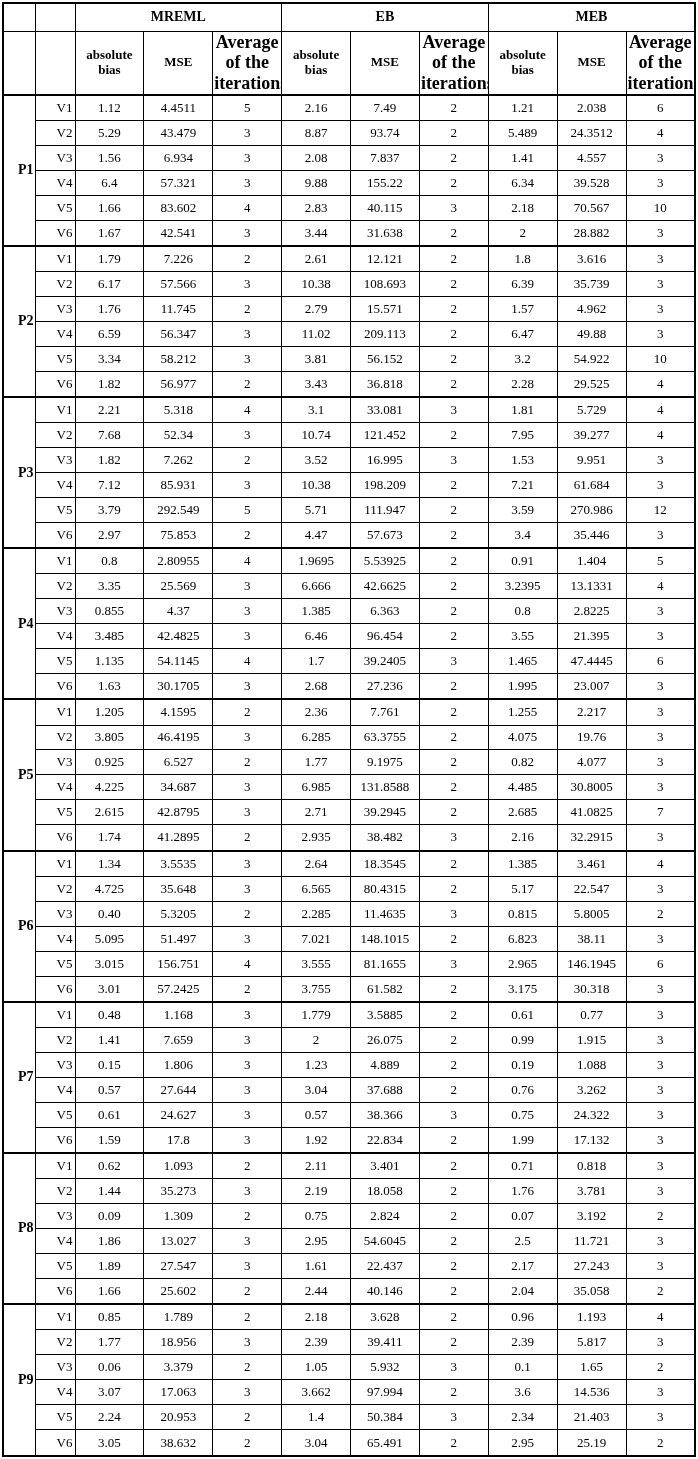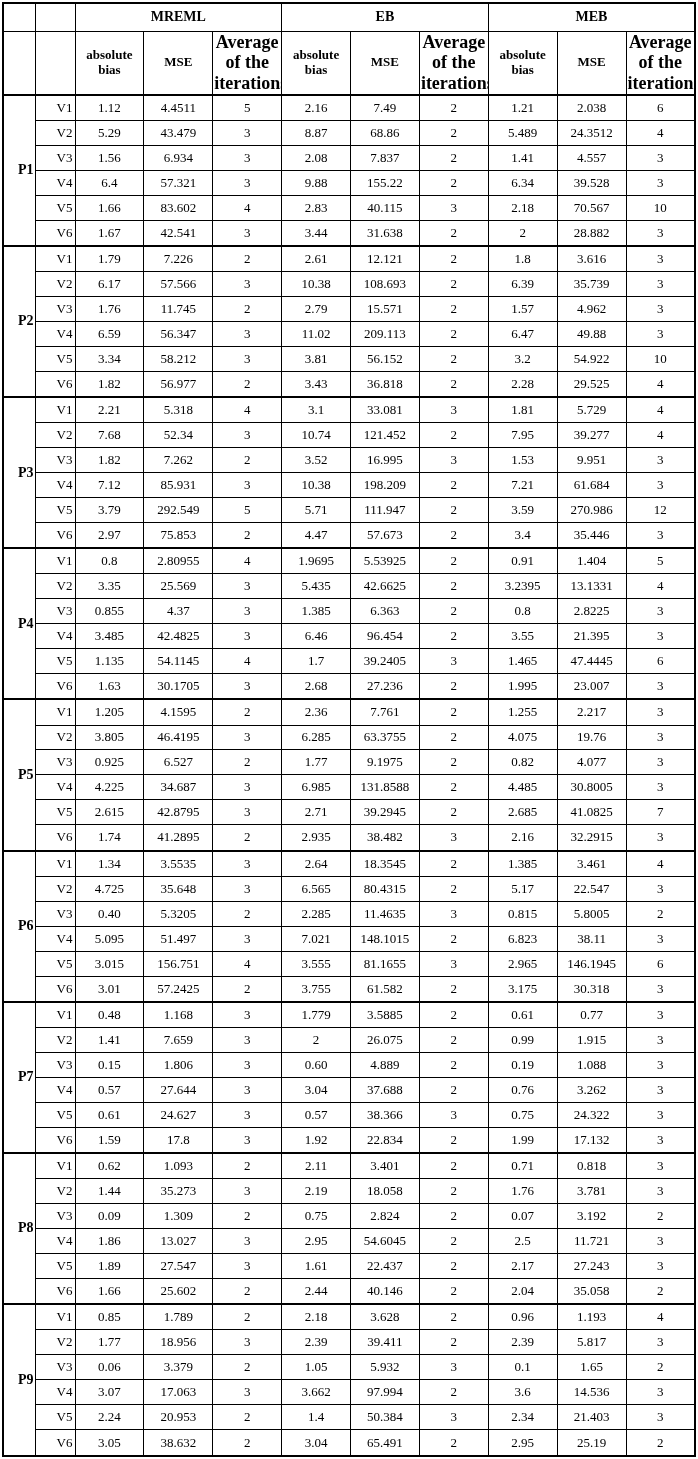--- a/index.html
+++ b/index.html
@@ -109,21 +109,21 @@
         <td>1.21</td>
         <td>2.038</td>
         <td>6</td>
       </tr>
       <tr>
         <td class="v-label">V2</td>
         <td>5.29</td>
         <td>43.479</td>
         <td>3</td>
         <td>8.87</td>
-        <td>68.86</td>
+        <td>93.74</td>
         <td>2</td>
         <td>5.489</td>
         <td>24.3512</td>
         <td>4</td>
       </tr>
       <tr>
         <td class="v-label">V3</td>
         <td>1.56</td>
         <td>6.934</td>
         <td>3</td>
@@ -327,21 +327,21 @@
         <td>2</td>
         <td>0.91</td>
         <td>1.404</td>
         <td>5</td>
       </tr>
       <tr>
         <td class="v-label">V2</td>
         <td>3.35</td>
         <td>25.569</td>
         <td>3</td>
-        <td>5.435</td>
+        <td>6.666</td>
         <td>42.6625</td>
         <td>2</td>
         <td>3.2395</td>
         <td>13.1331</td>
         <td>4</td>
       </tr>
       <tr>
         <td class="v-label">V3</td>
         <td>0.855</td>
         <td>4.37</td>
@@ -558,21 +558,21 @@
         <td>2</td>
         <td>0.99</td>
         <td>1.915</td>
         <td>3</td>
       </tr>
       <tr>
         <td class="v-label">V3</td>
         <td>0.15</td>
         <td>1.806</td>
         <td>3</td>
-        <td>0.60</td>
+        <td>1.23</td>
         <td>4.889</td>
         <td>2</td>
         <td>0.19</td>
         <td>1.088</td>
         <td>3</td>
       </tr>
       <tr>
         <td class="v-label">V4</td>
         <td>0.57</td>
         <td>27.644</td>

